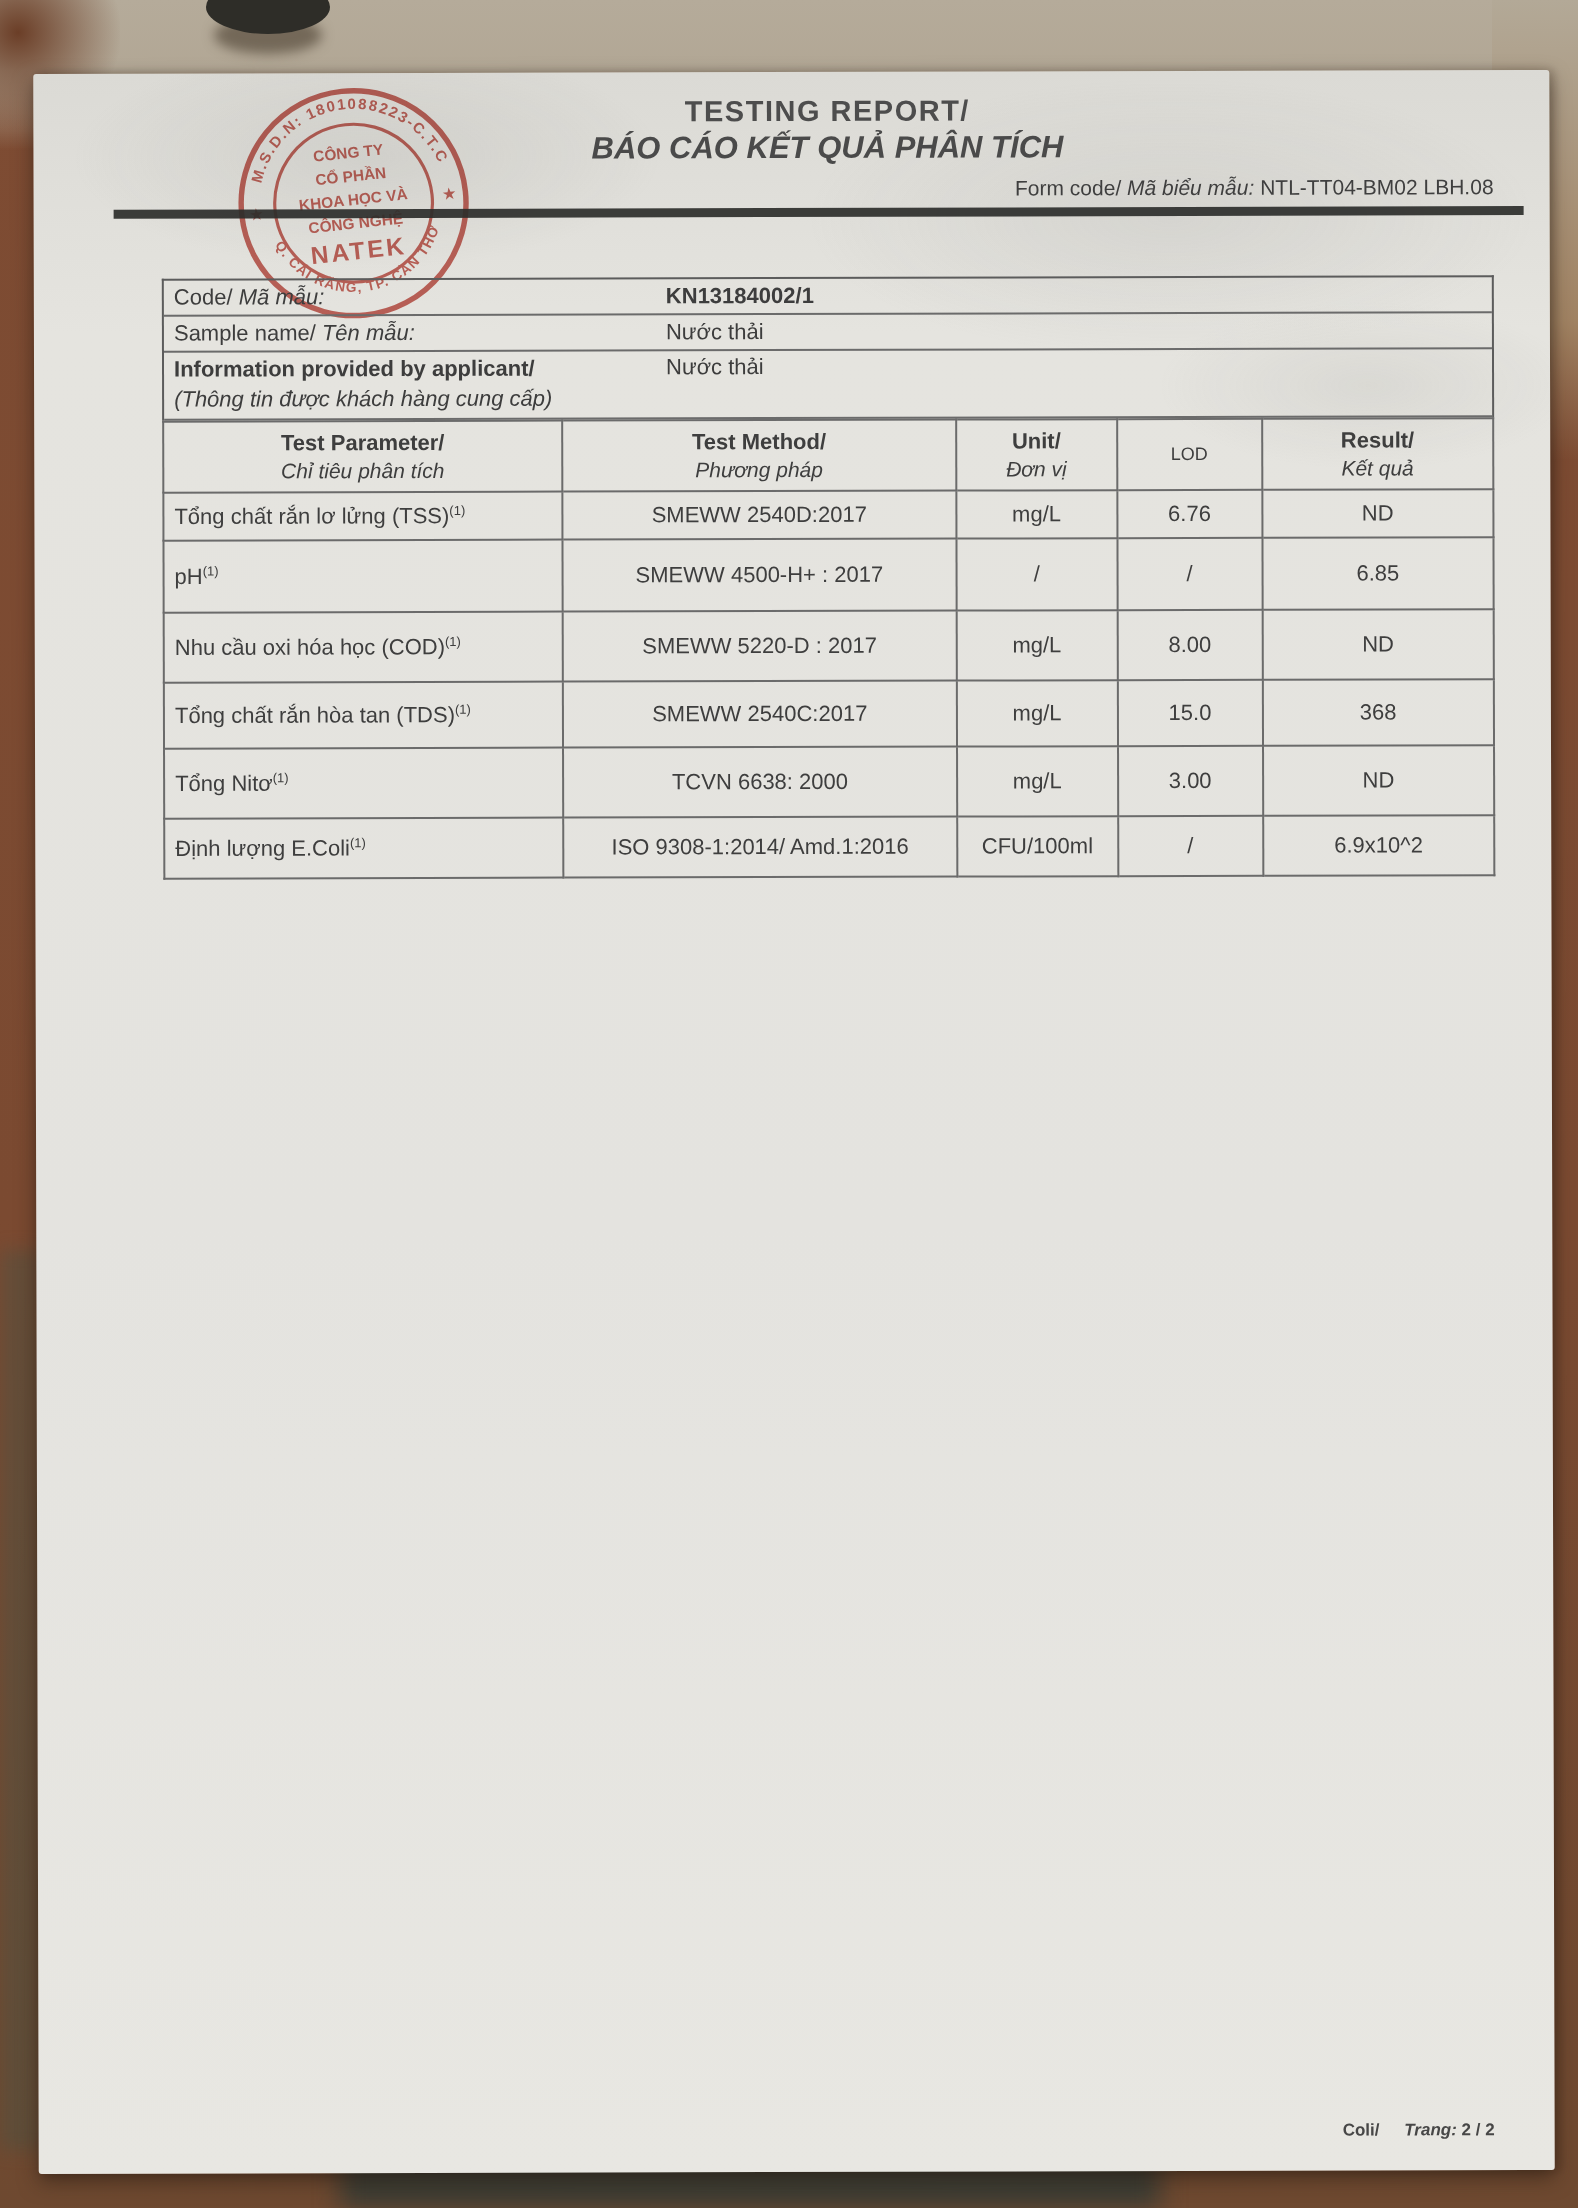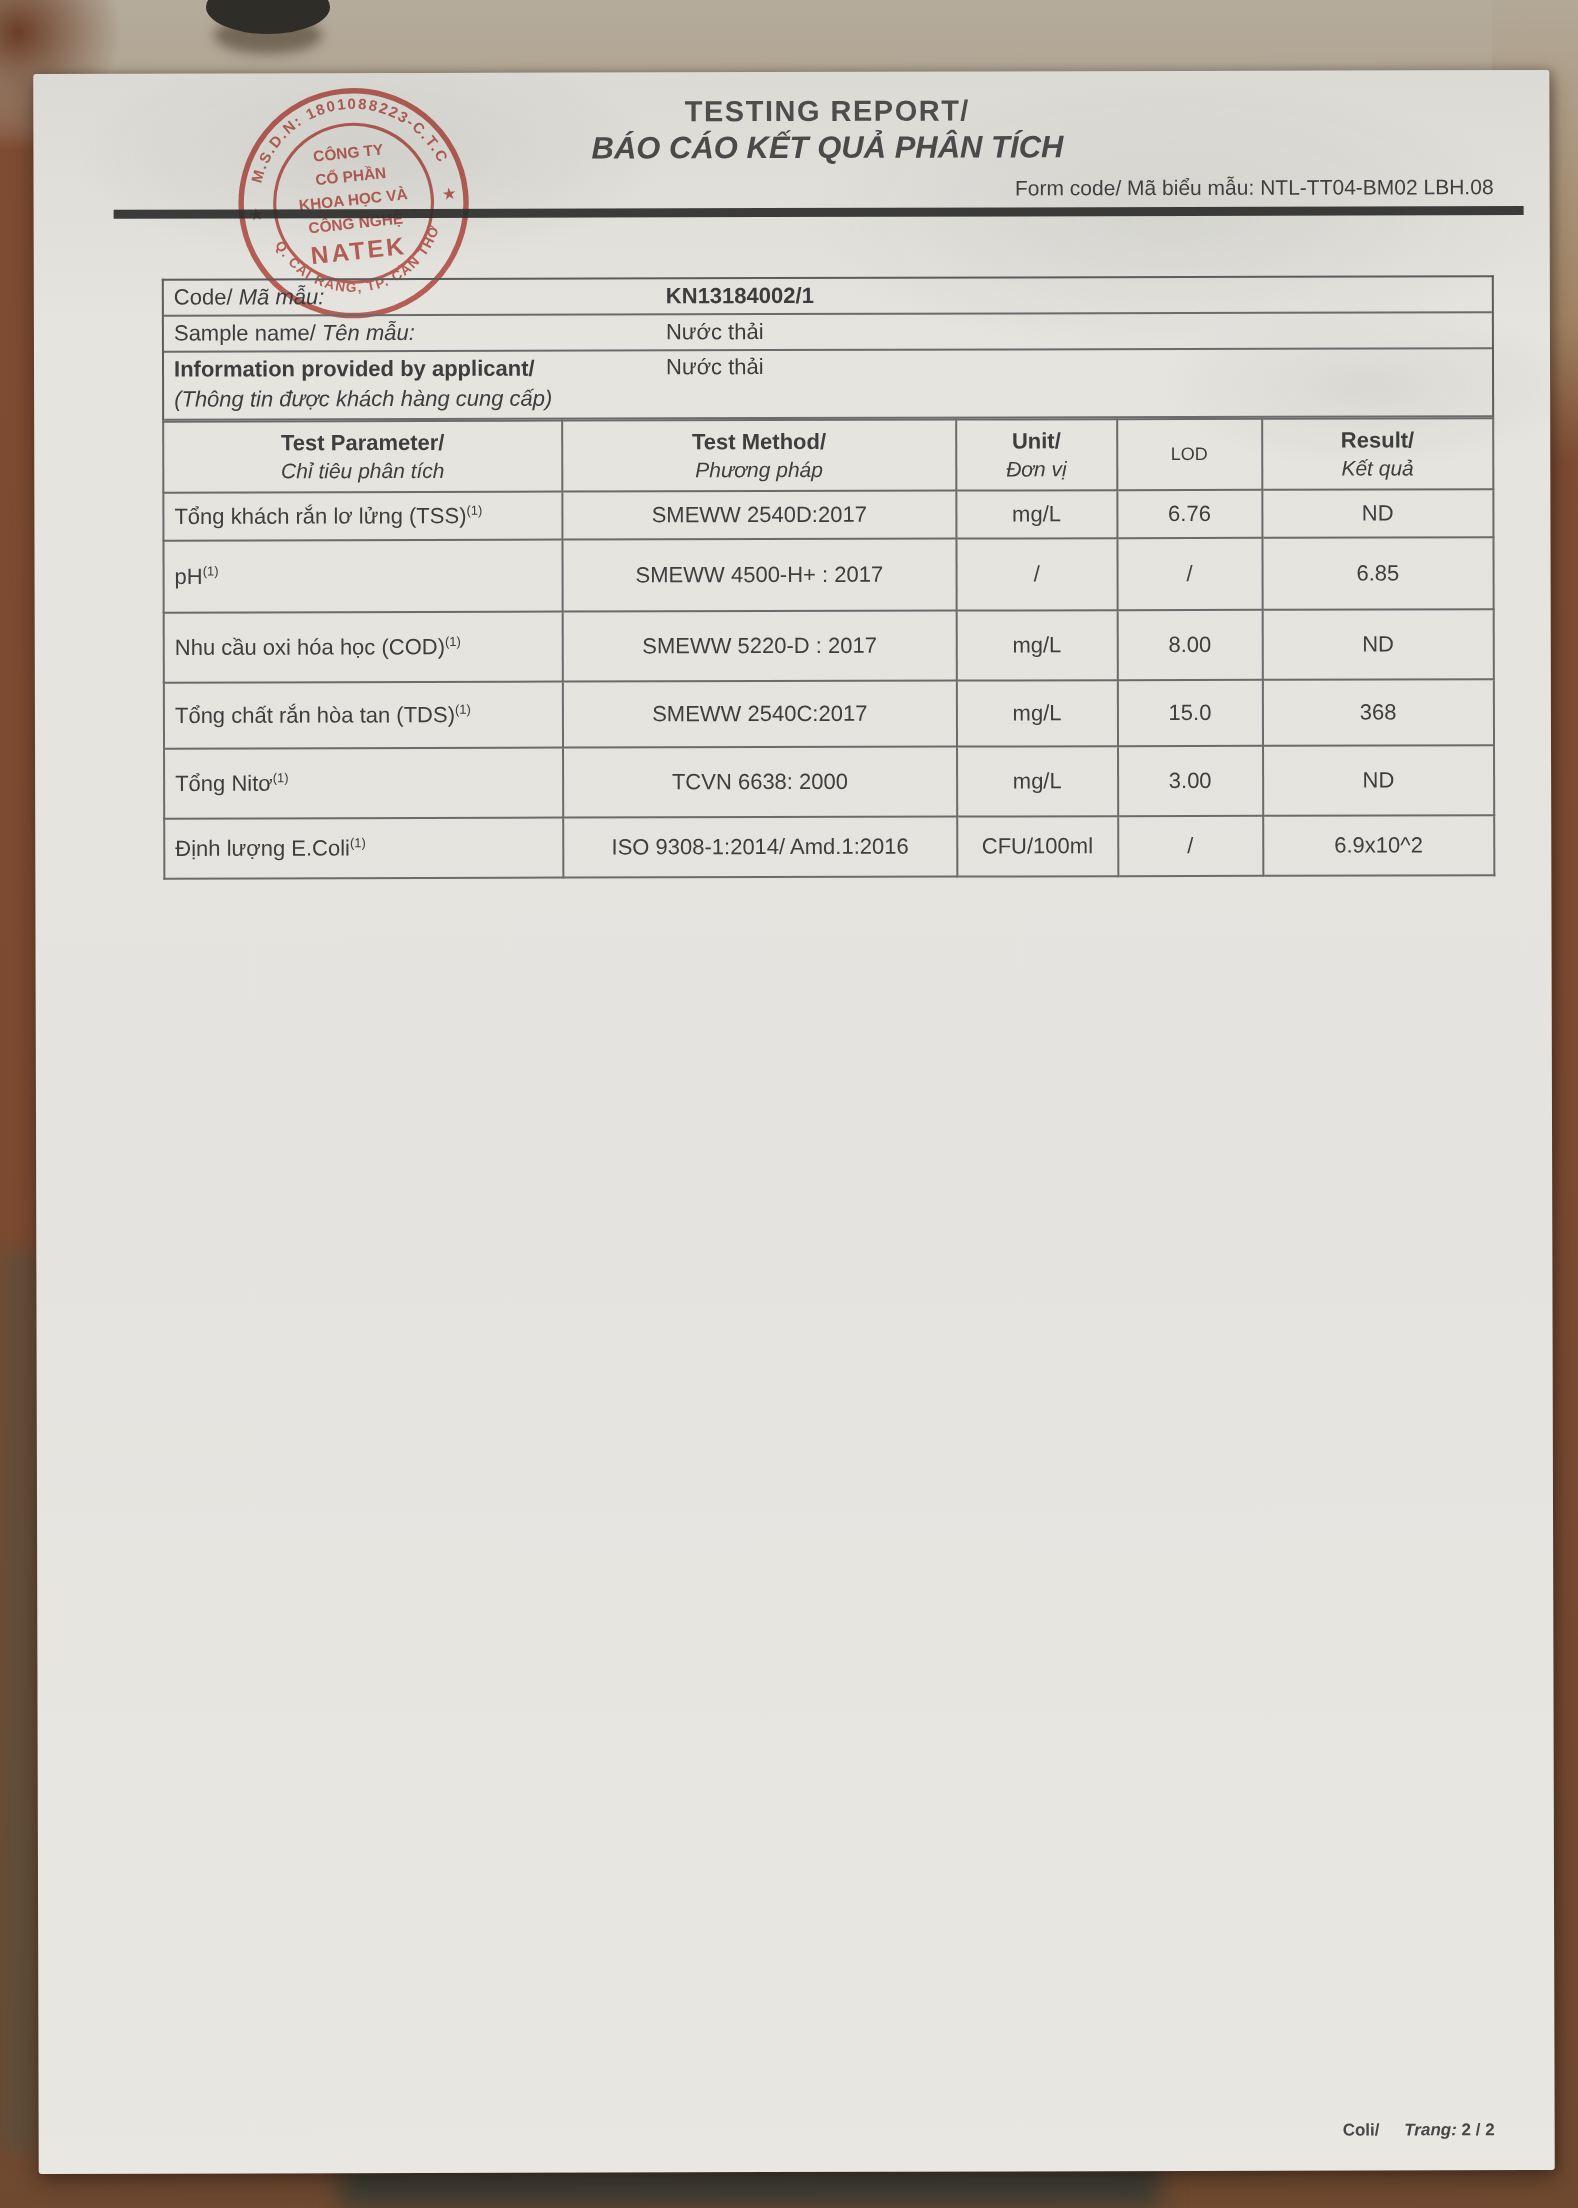--- a/index.html
+++ b/index.html
@@ -28,21 +28,21 @@
          color:#3d3d3d;}
   .paper::before{content:""; position:absolute; inset:0; pointer-events:none; border-radius:3px;
          background:
            radial-gradient(ellipse 420px 160px at 22% 4%, rgba(150,150,145,.18), rgba(0,0,0,0) 70%),
            radial-gradient(ellipse 520px 200px at 75% 7%, rgba(150,150,148,.15), rgba(0,0,0,0) 70%),
            radial-gradient(ellipse 300px 120px at 88% 15%, rgba(140,140,135,.12), rgba(0,0,0,0) 70%);}
   .content{position:relative; margin:0 56px 0 128px; padding-top:22px;}
   .title-en{text-align:center; font-size:29px; font-weight:700; letter-spacing:1.5px; color:#4d4d4d; line-height:34px;}
   .title-vi{text-align:center; font-size:31px; font-weight:700; font-style:italic; color:#4a4a4a; line-height:40px;}
   .formline{text-align:right; font-size:21px; color:#3f3f3f; line-height:26px; margin-top:8px;}
-  .formline .vi{}
+  .formline .vi{font-style:italic;}
   .rule{height:9px; background:#2d2e2b; margin:6px -30px 0 -48px; opacity:.92;}
   .gap{height:60px;}
   
   .info{border:2px solid #5c5c5c; border-bottom:none;}
   .info-row{display:grid; grid-template-columns:37.5% 62.5%; align-items:center;
             border-bottom:2px solid #6b6b6b; min-height:34px; font-size:22px;}
   .info-row.tall{min-height:66px; align-items:start;}
   .info-row .lbl{padding-left:10px; white-space:nowrap;}
   .info-row .lbl .vi{font-style:italic;}
   .info-row.tall .lbl{padding-top:2px; white-space:normal; line-height:30px;}
@@ -175,21 +175,21 @@
               <div class="h-lod">LOD</div>
             </th>
             <th>
               <div class="h-en">Result/</div>
               <div class="h-vi">Kết quả</div>
             </th>
           </tr>
         </thead>
         <tbody>
           <tr class="r1">
-            <td class="param"><span>Tổng khách rắn lơ lửng (TSS)</span><sup>(1)</sup></td>
+            <td class="param"><span>Tổng chất rắn lơ lửng (TSS)</span><sup>(1)</sup></td>
             <td class="c">SMEWW 2540D:2017</td>
             <td class="c">mg/L</td>
             <td class="c">6.76</td>
             <td class="c">ND</td>
           </tr>
           <tr class="r2">
             <td class="param"><span>pH</span><sup>(1)</sup></td>
             <td class="c">SMEWW 4500-H+ : 2017</td>
             <td class="c">/</td>
             <td class="c">/</td>

